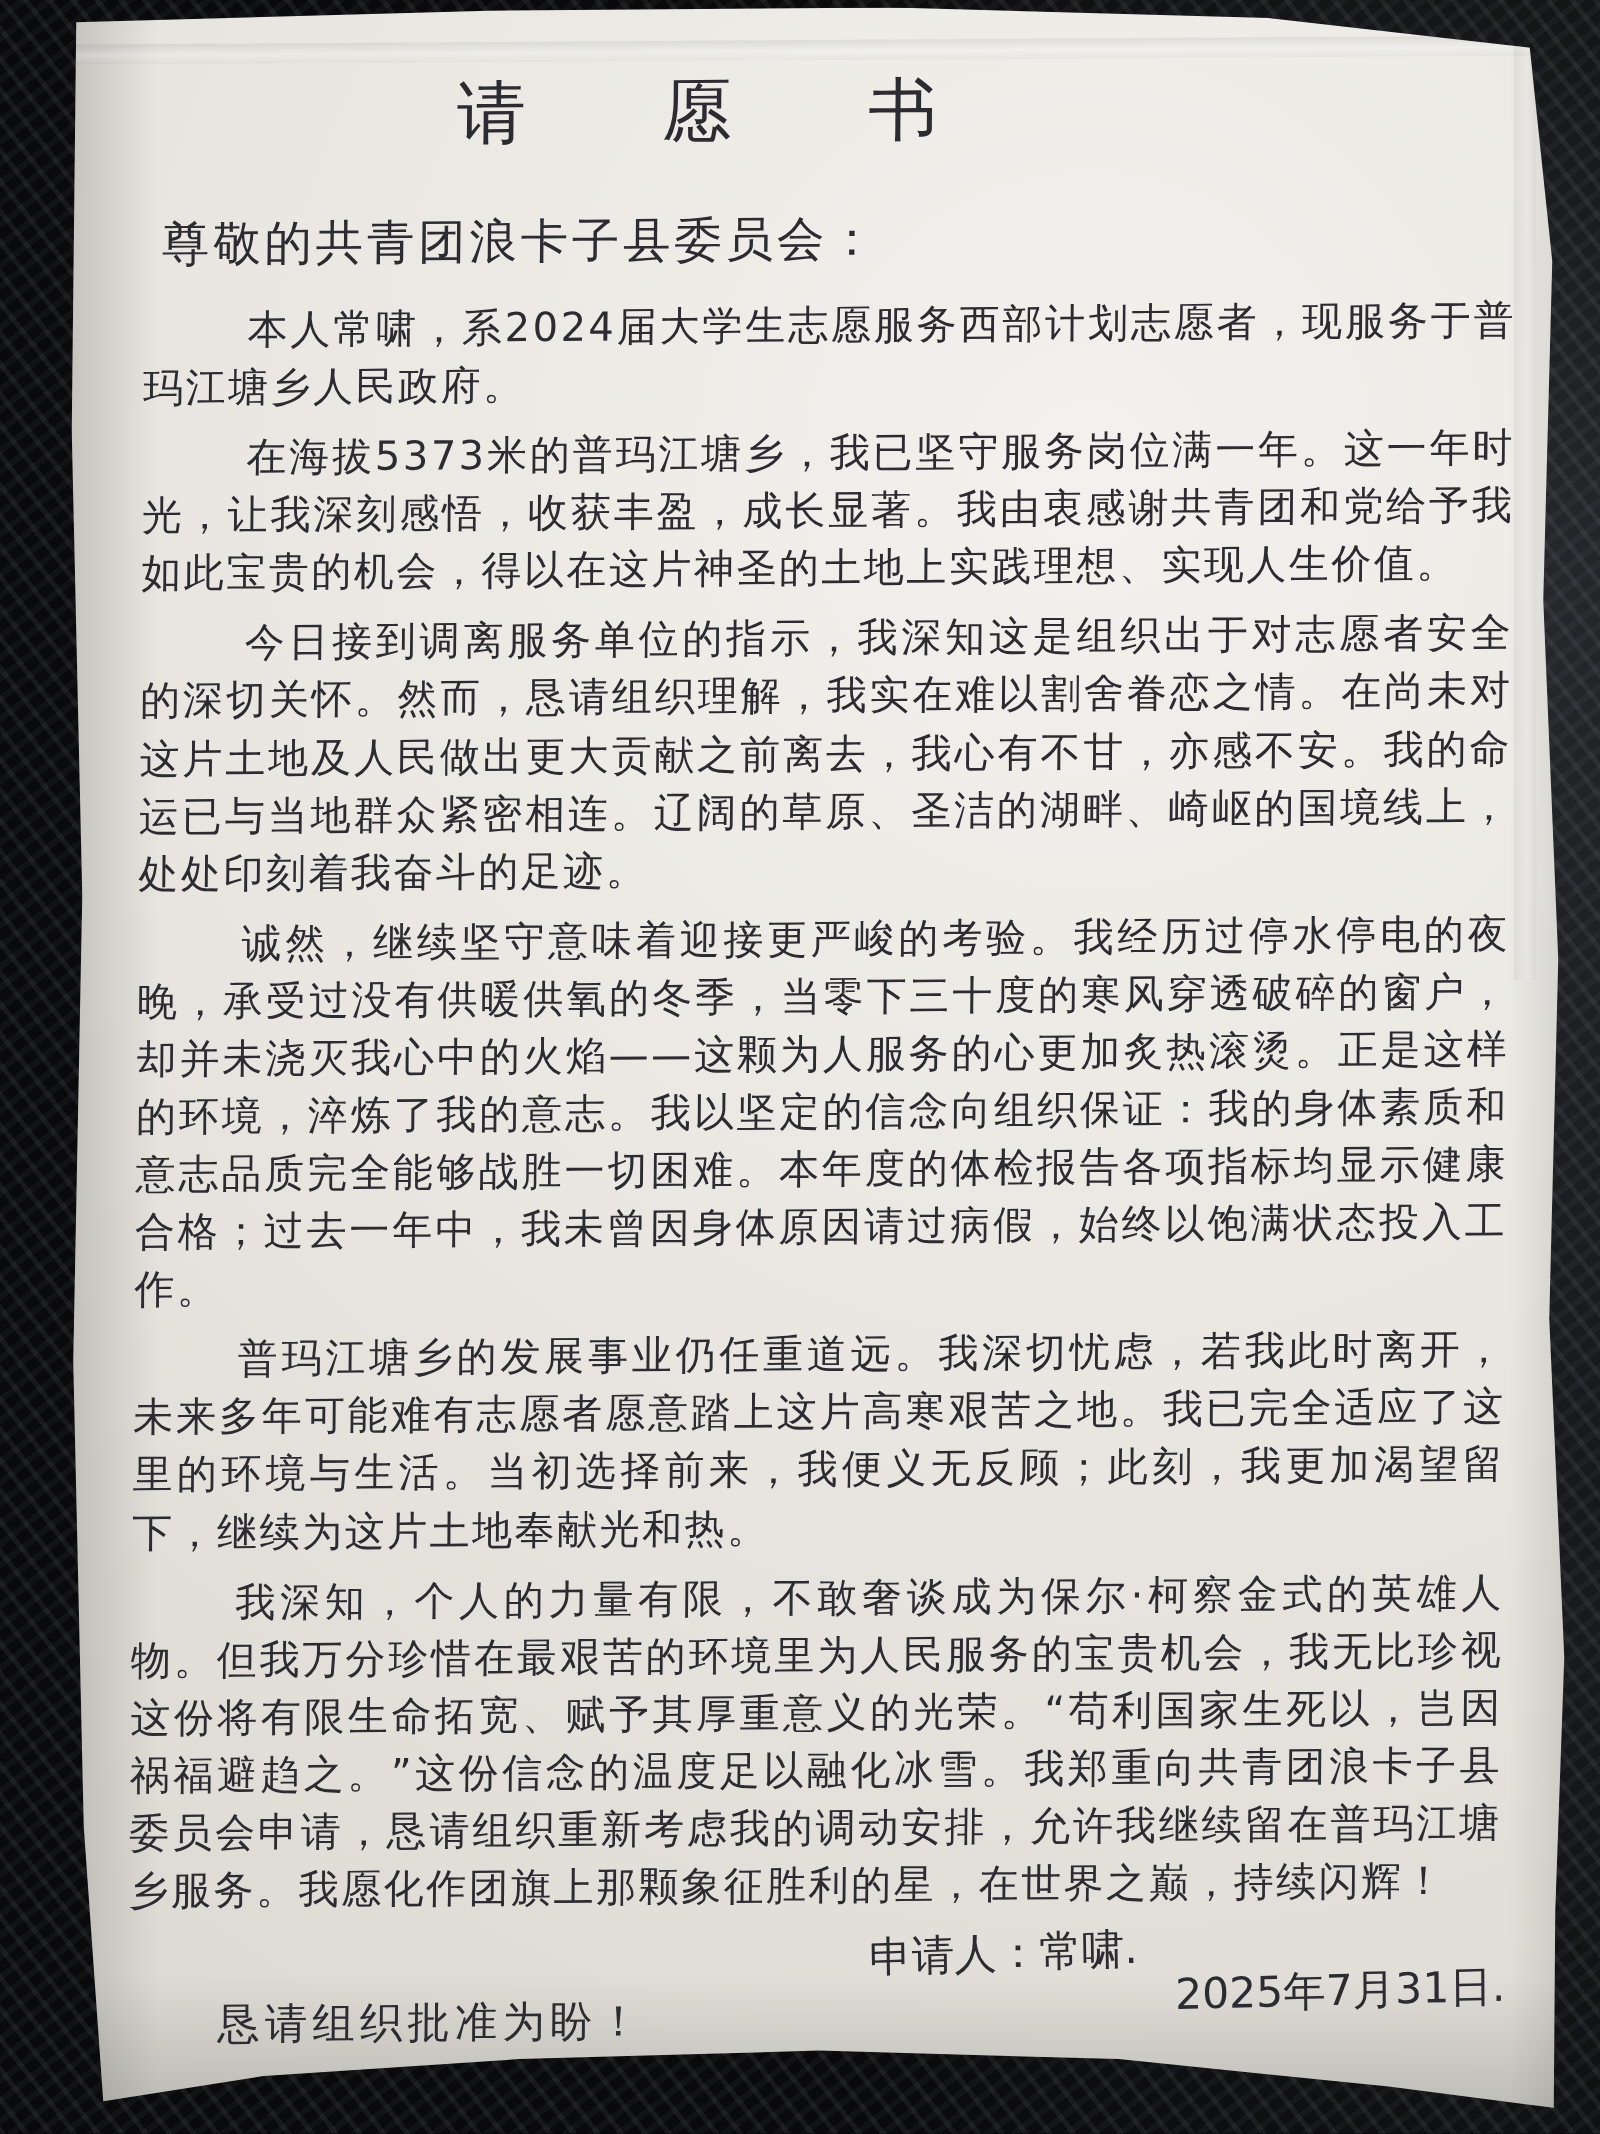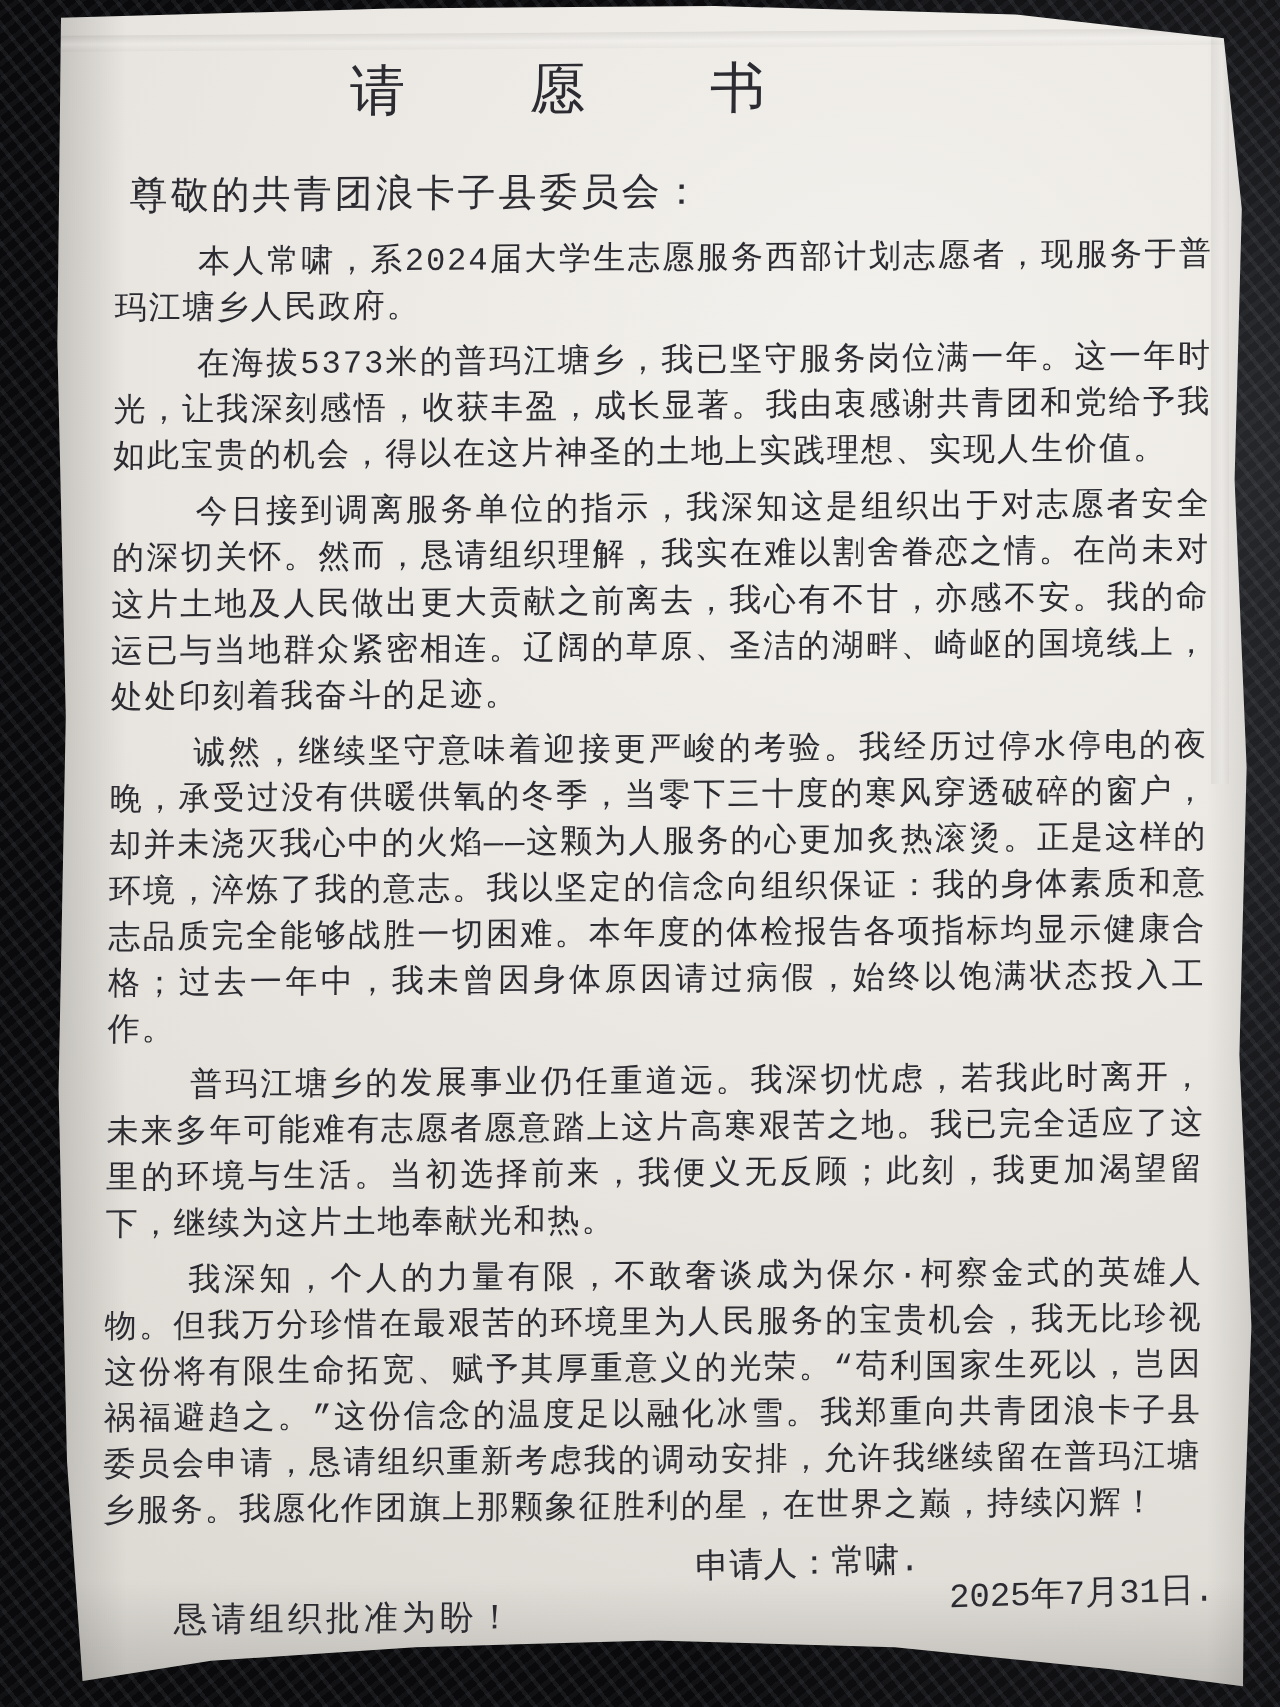--- a/index.html
+++ b/index.html
@@ -37,21 +37,20 @@
       linear-gradient(90deg, rgba(0,0,0,0.15), rgba(0,0,0,0) 6%),
       linear-gradient(270deg, rgba(0,0,0,0.10), rgba(0,0,0,0) 4%),
       linear-gradient(to top, rgba(0,0,0,0.16), rgba(0,0,0,0) 7%),
       radial-gradient(120% 90% at 68% 22%, #f3f1ed 0%, var(--paper) 48%, #dcd9d3 100%);
     clip-path: polygon(
       0.5% 0.7%, 28% 0.15%, 55% 0%, 80% 0.5%, 97.4% 1.9%,
       98.9% 12%, 98.3% 28%, 99.3% 45%, 98.7% 62%, 99.7% 78%, 99.1% 90%, 99.0% 99.3%,
       88% 98.3%, 70% 97.0%, 50% 96.6%, 30% 97.0%, 13% 97.8%, 2.3% 99.0%,
       1.0% 86%, 0.3% 64%, 0.9% 42%, 0.2% 20%
     );
-    font-family: Liberation Mono, monospace;
   }
   .crease {
     position: absolute;
     left: 0; right: 0;
     top: 26px;
     height: 16px;
     background: linear-gradient(to bottom, rgba(0,0,0,0.12), rgba(255,255,255,0.28) 55%, rgba(0,0,0,0.05));
     opacity: 0.55;
     transform: rotate(-0.35deg);
   }

